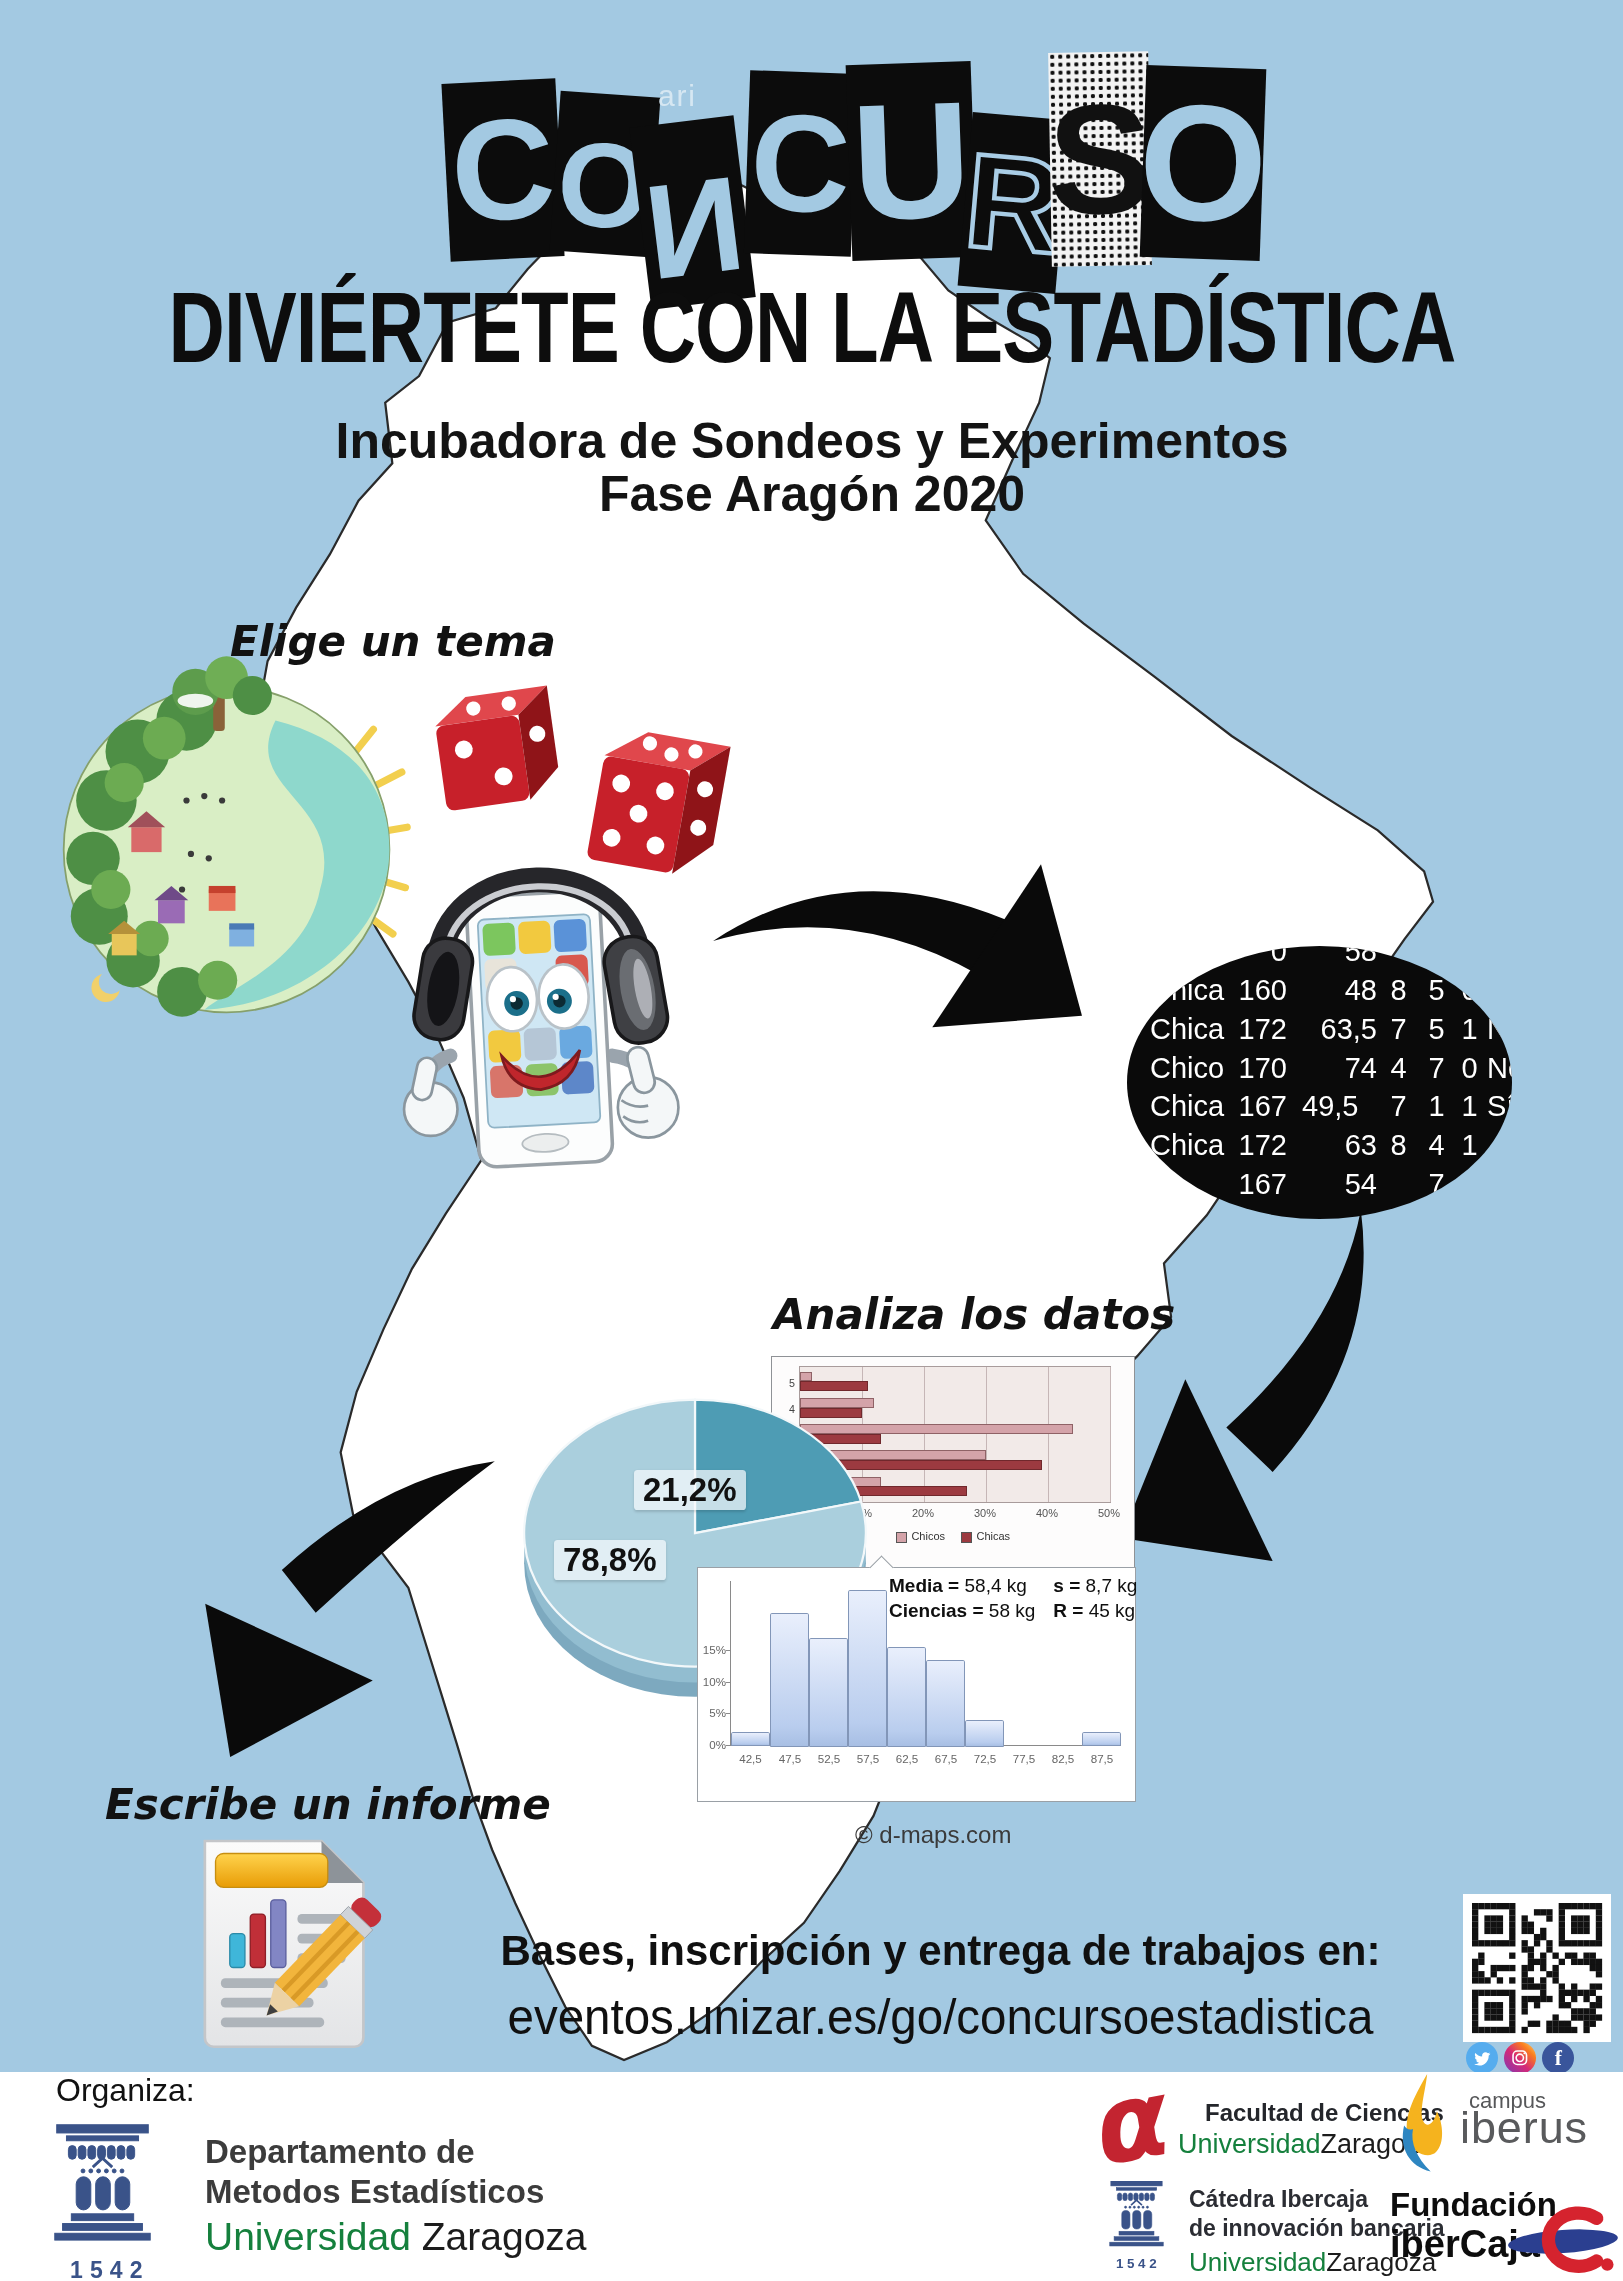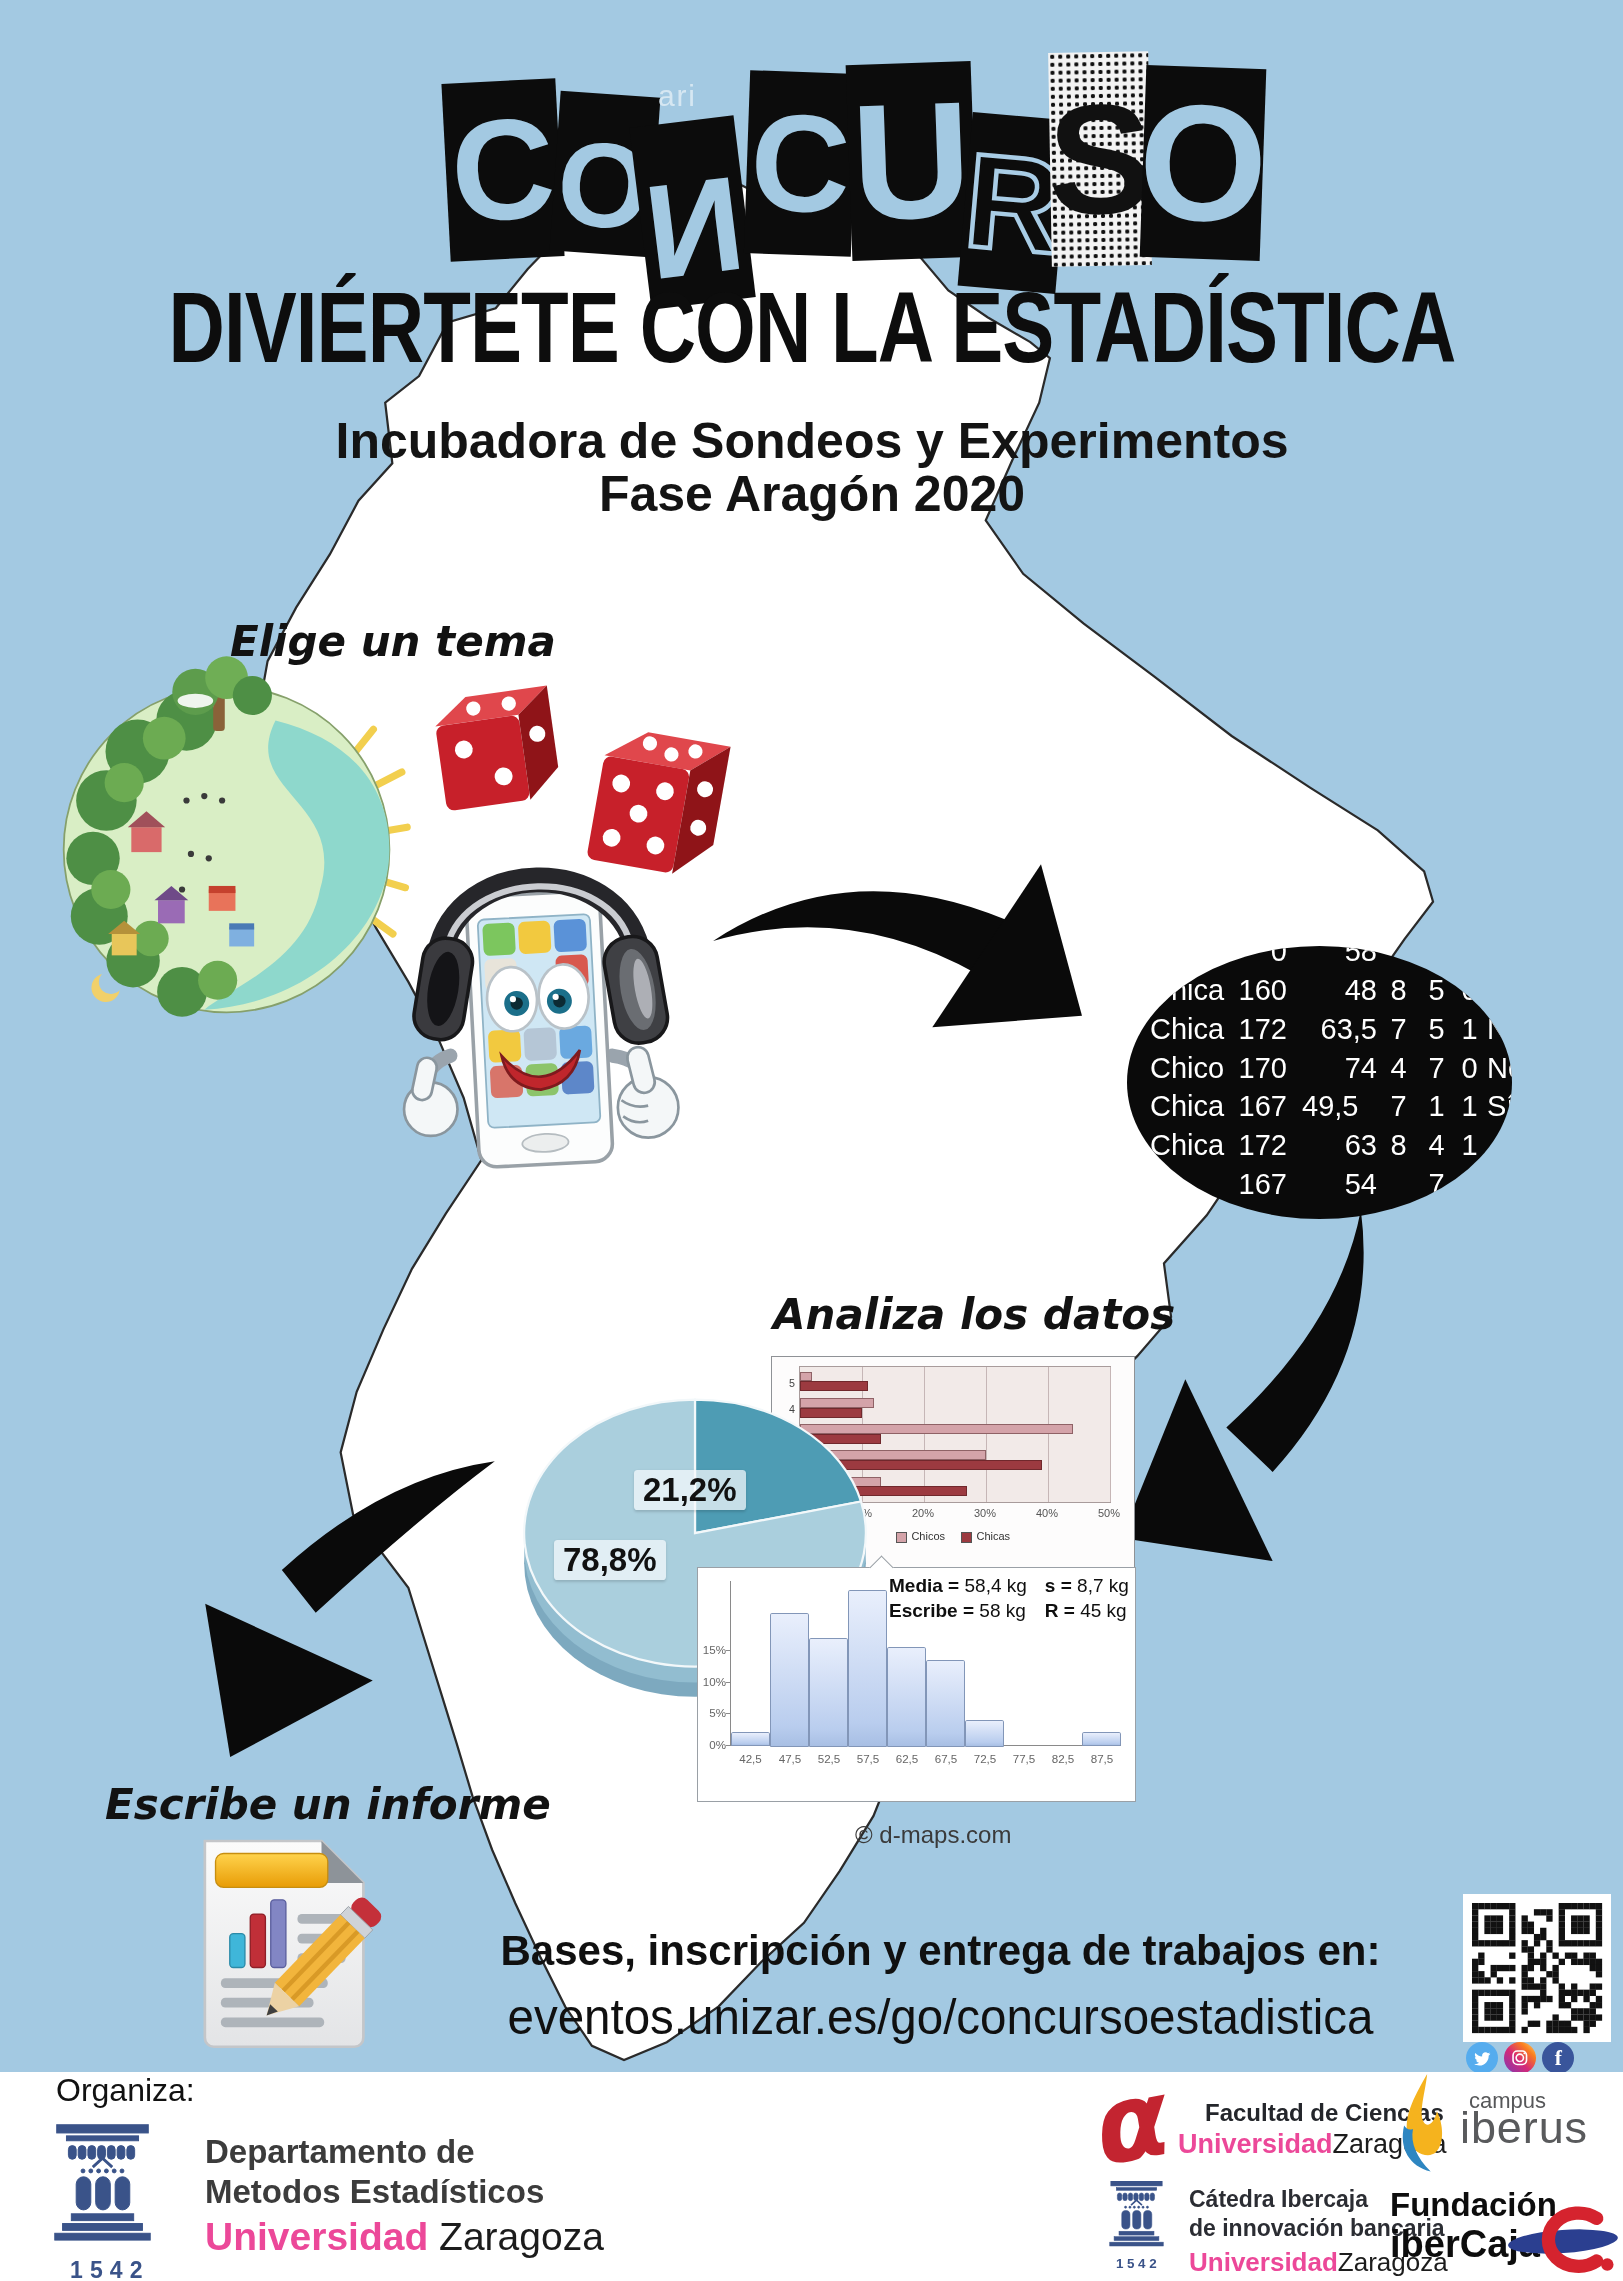--- a/index.html
+++ b/index.html
@@ -63,21 +63,21 @@
   #cta{left:428px;top:1927px;width:1025px;text-align:center;color:#101010;}
   #cta .l1{font-size:42px;font-weight:bold;}
   #cta .l2{font-size:50px;font-weight:normal;margin-top:12.5px;transform:scaleX(.95);letter-spacing:0px;}
 
   #qr-panel{left:1463px;top:1894px;width:148px;height:148px;background:#ffffff;}
   #social-row{left:1466px;top:2042px;display:flex;gap:6.2px;}
   .soc{width:32px;height:32px;border-radius:50%;display:flex;align-items:center;justify-content:center;}
 
   
   #footer{left:0;top:2072px;width:1624px;height:209px;background:#ffffff;}
-  .uz-blue{color:#ec4899;font-weight:bold;}
+  .uz-blue{color:#15803d;font-weight:normal;}
   .dark{color:#1c1c1c;}
   .ftxt{position:absolute;white-space:nowrap;}
 </style>
 </head>
 <body>
 
 <div id="poster">
   <div id="blue-bg" class="abs"></div>
 
   <svg class="abs" style="left:0;top:0" width="1624" height="2281" viewBox="0 0 1822 2560">
@@ -426,21 +426,21 @@
         <div class="hist-bar" style="left: 234px; width: 37px; top: 139px; height: 25px;"></div>
         <div class="hist-xlab" style="left: 254px; top: 171px;">72,5</div>
         <div class="hist-xlab" style="left: 293px; top: 171px;">77,5</div>
         <div class="hist-xlab" style="left: 332px; top: 171px;">82,5</div>
         <div class="hist-bar" style="left: 351px; width: 37px; top: 151px; height: 12.6px;"></div>
         <div class="hist-xlab" style="left: 371px; top: 171px;">87,5</div>
       </div>
     <div id="hist-stats">
         <div><b>Media = </b>58,4 kg</div>
         <div><b>s = </b>8,7 kg</div>
-        <div><b>Escribe = </b>58 kg</div>
+        <div><b>Ciencias = </b>58 kg</div>
         <div><b>R = </b>45 kg</div>
       </div>
   </div>
 
   <div id="map-credit" class="abs">© d-maps.com</div>
 
   <svg class="abs" style="left:178px;top:1825px" width="214" height="228" viewBox="0 0 240 256">
     <defs>
       <linearGradient id="gradY" x1="0" y1="0" x2="0" y2="1">
         <stop offset="0" stop-color="#ffd34d"></stop>

